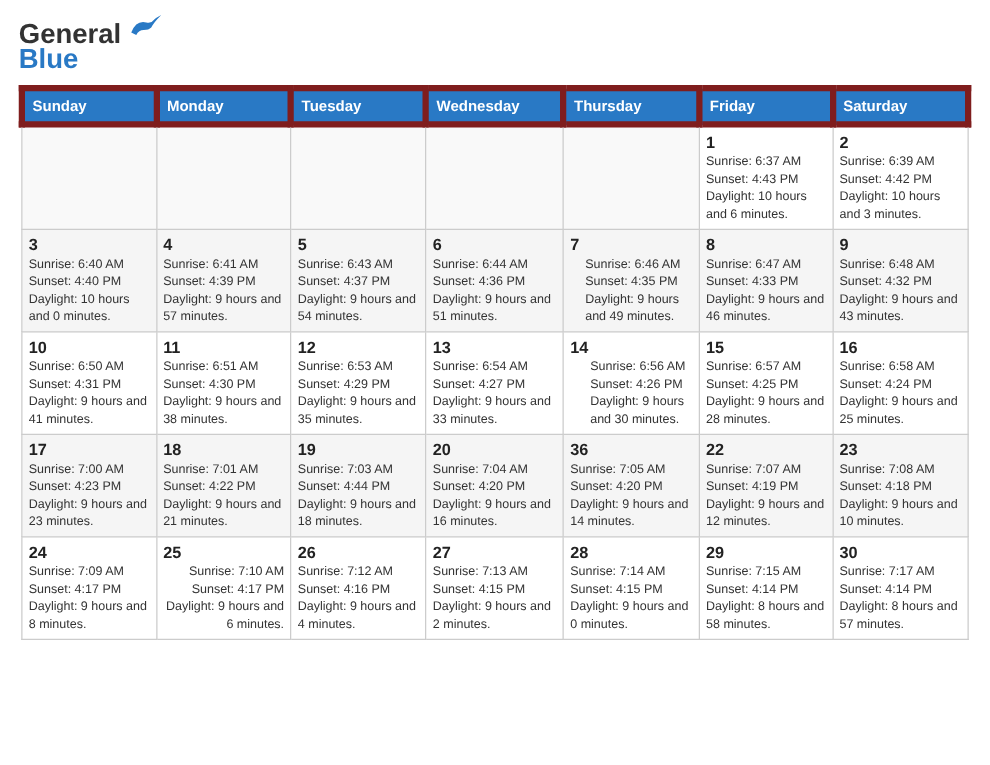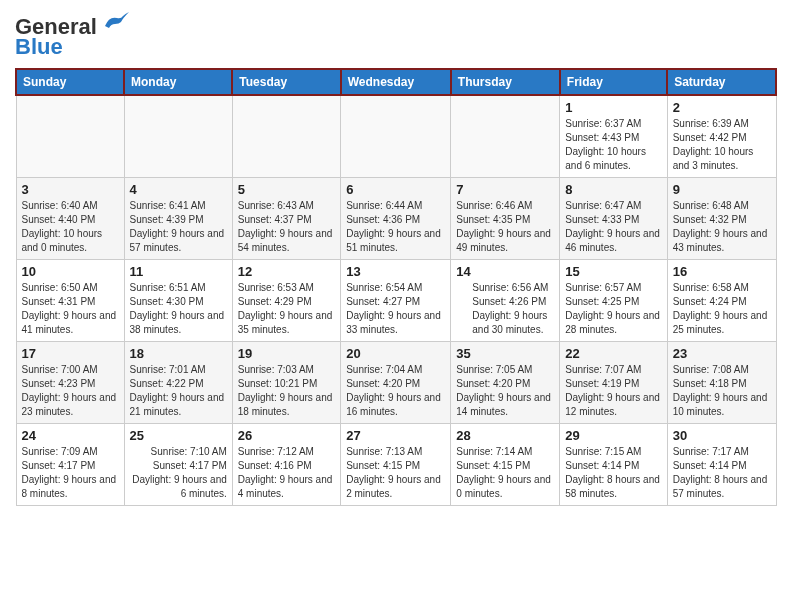--- a/index.html
+++ b/index.html
@@ -48,21 +48,21 @@
       border-collapse: collapse;
       font-size: 10.5px;
     }
     .calendar th {
       background-color: #2979c5;
       color: white;
       padding: 5px 6px;
       text-align: left;
       font-size: 12px;
       font-weight: bold;
-      border: 2px solid #7f1d1d;
+      border: 5px solid #7f1d1d;
     }
     .calendar td {
       border: 1px solid #ccc;
       vertical-align: top;
       padding: 4px 5px;
       width: 113px;
       height: 80px;
       background: #fff;
     }
     .calendar td.empty {
@@ -161,21 +161,21 @@
 Daylight: 9 hours and 54 minutes.</div>
           </td>
           <td style="background: rgb(245, 245, 245);">
             <span class="day-number">6</span>
             <div class="day-info" style="white-space: pre-line;">Sunrise: 6:44 AM
 Sunset: 4:36 PM
 Daylight: 9 hours and 51 minutes.</div>
           </td>
           <td style="background: rgb(245, 245, 245);">
             <span class="day-number">7</span>
-            <div class="day-info" style="white-space: pre-line;">Sunrise: 6:46 AM
+            <div class="day-info" style="white-space: pre-line; margin-left: 12px;">Sunrise: 6:46 AM
 Sunset: 4:35 PM
 Daylight: 9 hours and 49 minutes.</div>
           </td>
           <td style="background: rgb(245, 245, 245);">
             <span class="day-number">8</span>
             <div class="day-info" style="white-space: pre-line;">Sunrise: 6:47 AM
 Sunset: 4:33 PM
 Daylight: 9 hours and 46 minutes.</div>
           </td>
           <td style="background: rgb(245, 245, 245);">
@@ -238,31 +238,31 @@
           </td>
           <td style="background: rgb(245, 245, 245);">
             <span class="day-number">18</span>
             <div class="day-info" style="white-space: pre-line;">Sunrise: 7:01 AM
 Sunset: 4:22 PM
 Daylight: 9 hours and 21 minutes.</div>
           </td>
           <td style="background: rgb(245, 245, 245);">
             <span class="day-number">19</span>
             <div class="day-info" style="white-space: pre-line;">Sunrise: 7:03 AM
-Sunset: 10:21 PM
+Sunset: 4:44 PM
 Daylight: 9 hours and 18 minutes.</div>
           </td>
           <td style="background: rgb(245, 245, 245);">
             <span class="day-number">20</span>
             <div class="day-info" style="white-space: pre-line;">Sunrise: 7:04 AM
 Sunset: 4:20 PM
 Daylight: 9 hours and 16 minutes.</div>
           </td>
           <td style="background: rgb(245, 245, 245);">
-            <span class="day-number">35</span>
+            <span class="day-number">36</span>
             <div class="day-info" style="white-space: pre-line;">Sunrise: 7:05 AM
 Sunset: 4:20 PM
 Daylight: 9 hours and 14 minutes.</div>
           </td>
           <td style="background: rgb(245, 245, 245);">
             <span class="day-number">22</span>
             <div class="day-info" style="white-space: pre-line;">Sunrise: 7:07 AM
 Sunset: 4:19 PM
 Daylight: 9 hours and 12 minutes.</div>
           </td>

